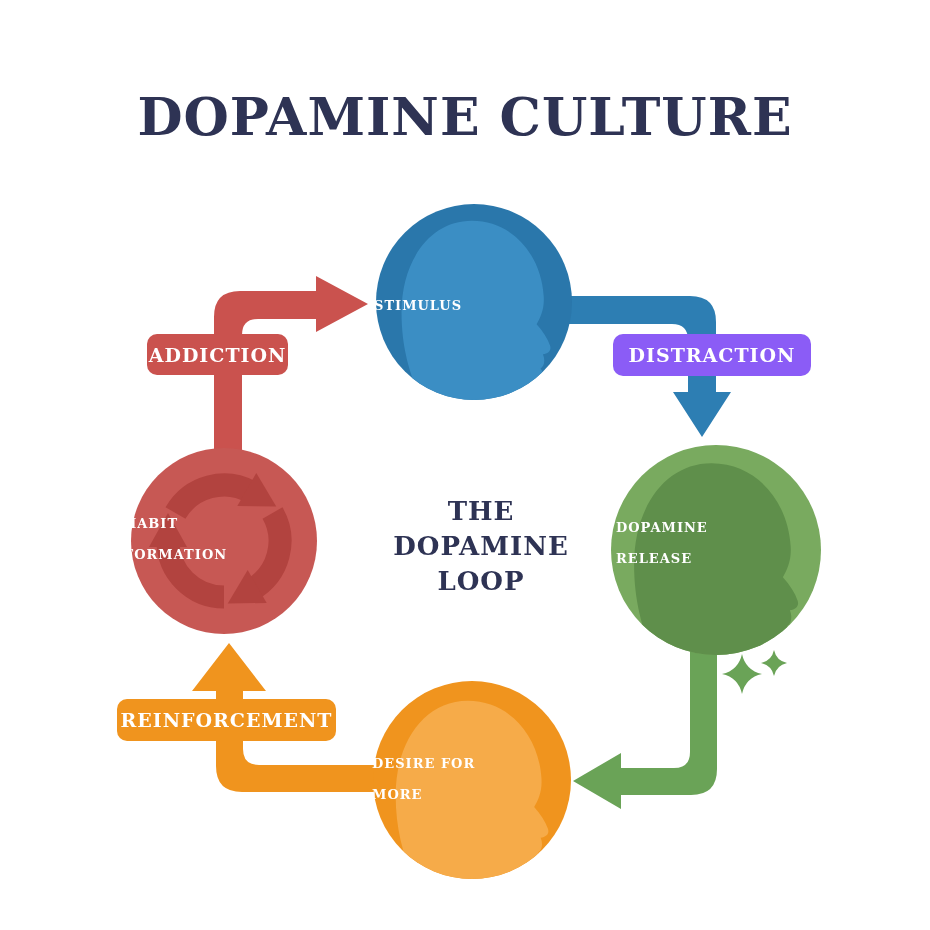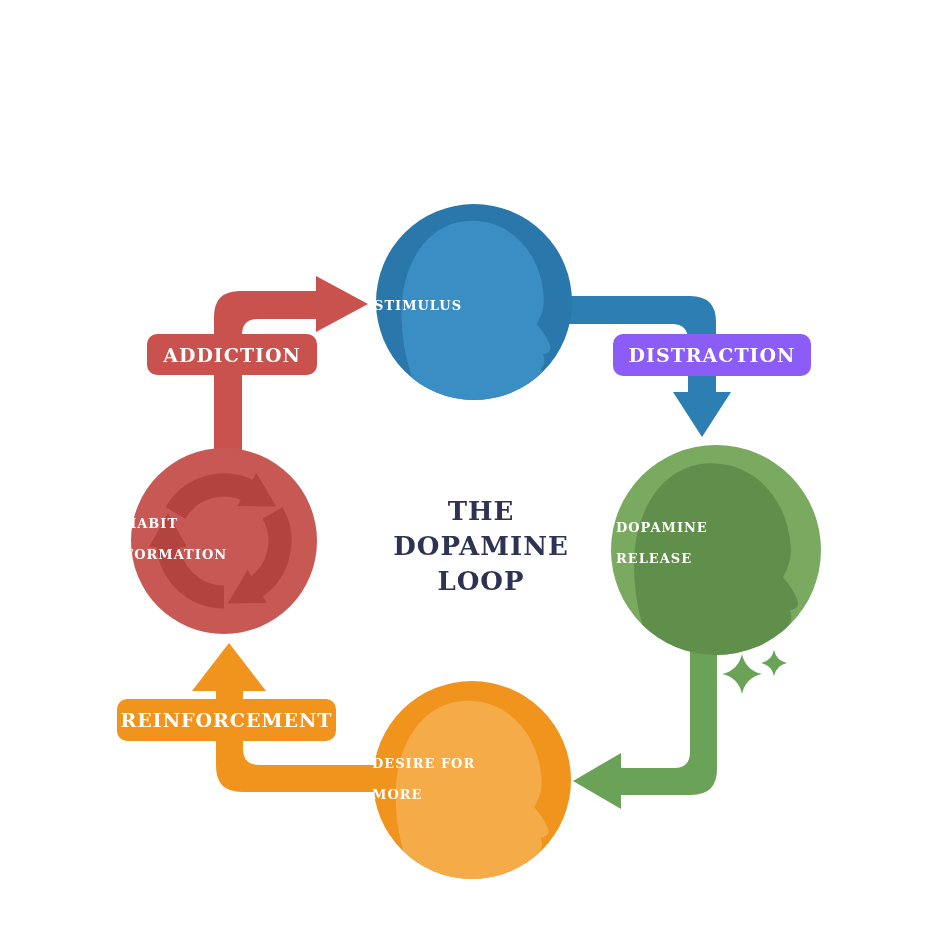--- a/index.html
+++ b/index.html
@@ -11,21 +11,21 @@
     position:absolute;left:0;top:86px;width:100%;margin:0;
     text-align:center;color:#2e3354;font-weight:700;font-size:52px;
     letter-spacing:1px;
   }
   .art{position:absolute;left:0;top:0;}
   .pill{
     position:absolute;display:flex;align-items:center;justify-content:center;
     color:#ffffff;font-weight:700;font-size:19px;letter-spacing:1px;
     border-radius:10px;white-space:nowrap;
   }
-  .pill.addiction{left:147px;top:334px;width:170px;height:41px;background:#ca524e;}
+  .pill.addiction{left:147px;top:334px;width:141px;height:41px;background:#ca524e;}
   .pill.distraction{left:613px;top:334px;width:198px;height:42px;background:#8b5cf6;}
   .pill.pleasure{left:616px;top:699px;width:180px;height:42px;background:#6aa357;}
   .pill.reinforcement{left:117px;top:699px;width:219px;height:42px;background:#f0941e;text-align:center;}
   .node-label{
     position:absolute;width:200px;text-align:left;color:#ffffff;
     font-weight:700;font-size:13px;letter-spacing:1px;line-height:31px;
     white-space:pre-line;
   }
   .node-label.stimulus{left:374px;top:290px;}
   .node-label.dopamine{left:616px;top:512px;}
@@ -35,20 +35,21 @@
     position:absolute;left:381px;top:494px;width:200px;text-align:center;
     color:#2e3354;font-weight:700;font-size:26px;line-height:35px;
     letter-spacing:1px;white-space:pre-line;
   }
 </style>
 </head>
 <body>
 
 <div class="canvas">
 
+  <h1 class="title">DOPAMINE CULTURE</h1>
 
   <svg class="art" width="930" height="930" viewBox="0 0 930 930">
     <defs>
       <clipPath id="clipStimulus">
           <circle cx="474" cy="302" r="98"></circle>
         </clipPath>
       <clipPath id="clipDopamine">
           <circle cx="716" cy="550" r="105"></circle>
         </clipPath>
       <clipPath id="clipDesire">

